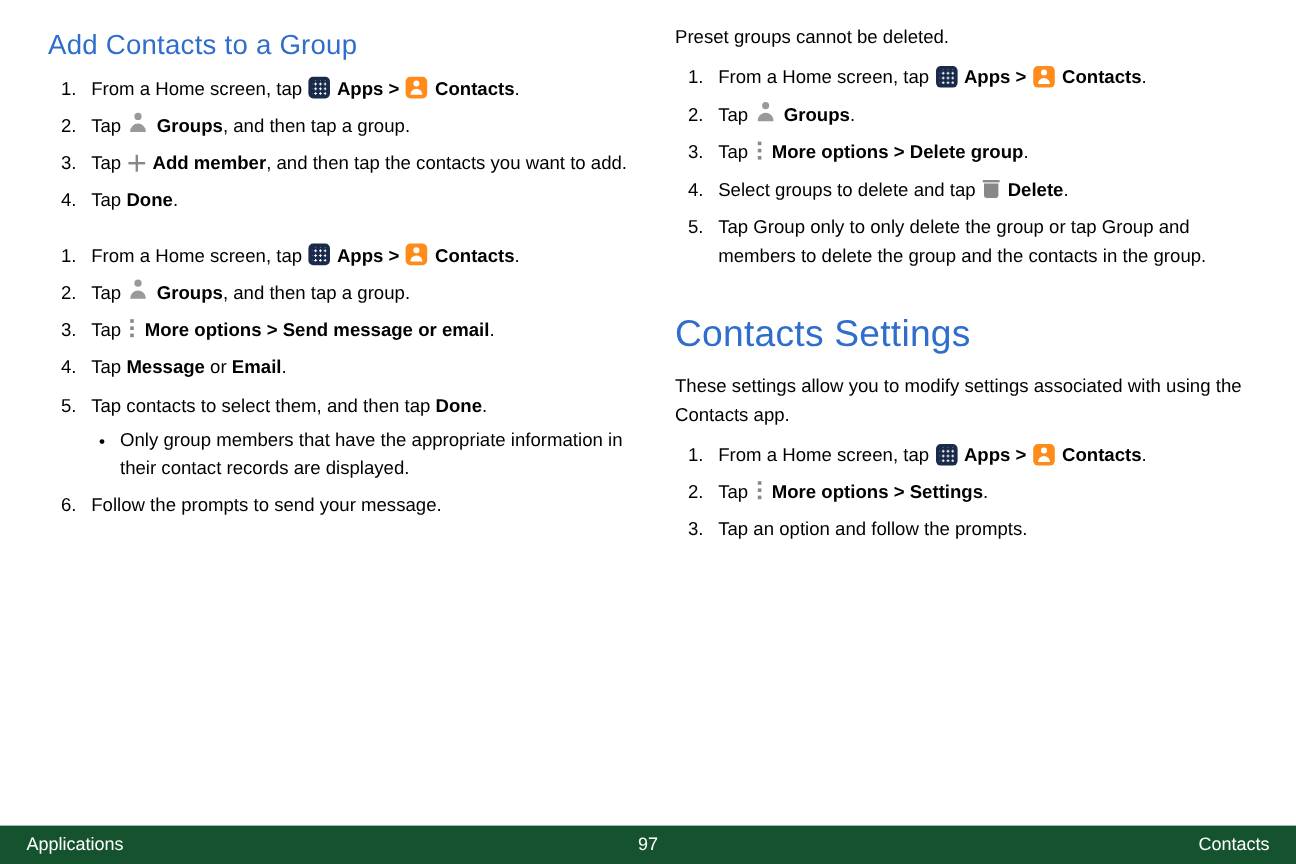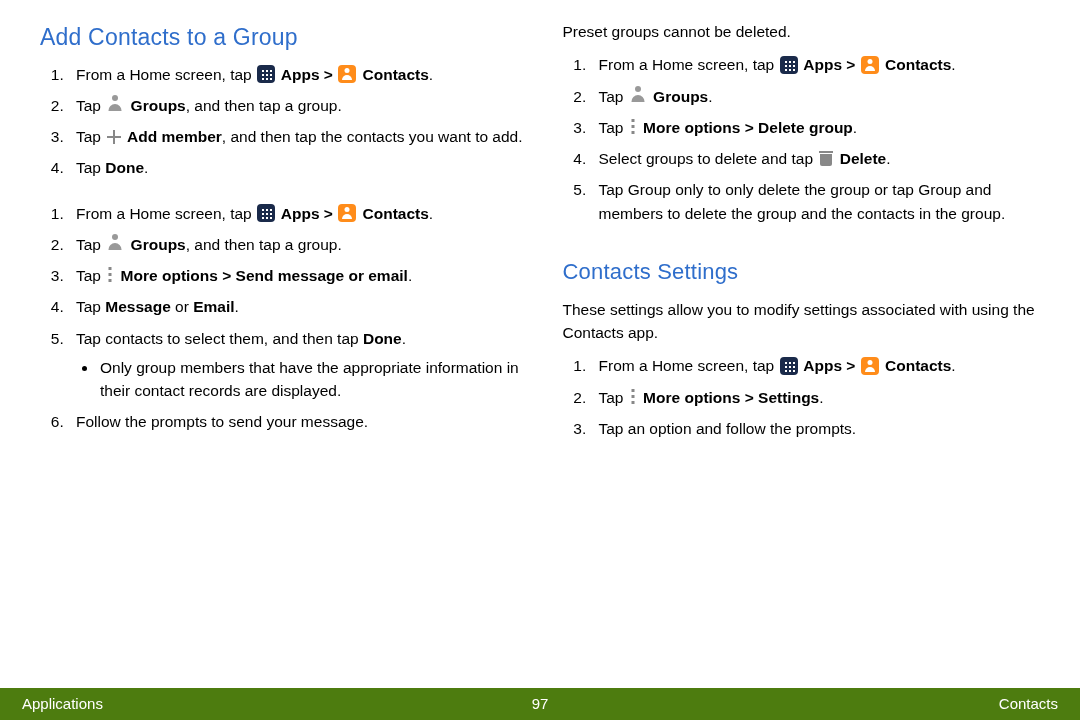--- a/index.html
+++ b/index.html
@@ -1,20 +1,20 @@
 <!DOCTYPE html>
 <html><head>
 <meta charset="utf-8">
 <style>
 * { margin:0; padding:0; box-sizing:border-box; }
 body { font-family:"Helvetica Neue",Helvetica,Arial,sans-serif; font-size:15.5px; line-height:1.5; color:#000; width:1080px; height:720px; position:relative; background:#fff; }
 .page { display:flex; padding:20px 30px 0 40px; gap:35px; height:680px; }
 .col { flex:1; }
 .h2 { color:#2f6ecb; font-size:23px; font-weight:400; margin-bottom:8px; letter-spacing:0.2px; }
-.h1 { color:#2f6ecb; font-size:22px; font-weight:400; margin-top:30px; margin-bottom:10px; letter-spacing:0.2px; }
+.h1 { color:#2f6ecb; font-size:31px; font-weight:400; margin-top:30px; margin-bottom:10px; letter-spacing:0.2px; }
 .intro { margin-bottom:10px; font-size:15.5px; }
 ol { list-style:decimal; padding-left:28px; margin-bottom:22px; }
 ol li { padding-left:8px; margin-bottom:8px; font-size:15.5px; line-height:1.5; }
 ul { list-style:disc; padding-left:22px; margin-top:6px; }
 ul li { padding-left:2px; margin-bottom:6px; }
 .b { font-weight:700; }
 .ic { display:inline-block; vertical-align:middle; width:18px; height:18px; border-radius:4px; position:relative; margin:0 2px 2px 1px; }
 .ic-apps { background:#1a2a4a; }
 .ic-apps::before { content:""; position:absolute; inset:3px; background-image:radial-gradient(circle,#fff 1.1px,transparent 1.1px); background-size:4px 4px; background-position:1px 1px; }
 .ic-contacts { background:#ff8c1a; }
@@ -24,21 +24,21 @@
 .ic-person::before { content:""; position:absolute; left:50%; top:0; transform:translateX(-50%); width:6px; height:6px; border-radius:50%; background:#999;}
 .ic-person::after { content:""; position:absolute; left:50%; bottom:0; transform:translateX(-50%); width:13px; height:7px; border-radius:7px 7px 0 0; background:#999;}
 .ic-plus { background:transparent; width:14px; height:14px; vertical-align:-2px; margin:0 2px; }
 .ic-plus::before { content:""; position:absolute; left:50%; top:0; transform:translateX(-50%); width:2px; height:14px; background:#888;}
 .ic-plus::after { content:""; position:absolute; top:50%; left:0; transform:translateY(-50%); height:2px; width:14px; background:#888;}
 .ic-more { background:transparent; width:6px; height:18px; vertical-align:-3px; margin:0 3px 0 2px;}
 .ic-more::before { content:""; position:absolute; left:50%; top:1px; transform:translateX(-50%); width:3px; height:3px; background:#888; box-shadow:0 6px 0 #888,0 12px 0 #888;}
 .ic-trash { background:transparent; width:14px; height:16px; vertical-align:-2px; margin:0 2px;}
 .ic-trash::before { content:""; position:absolute; left:1px; right:1px; top:4px; bottom:0; background:#888; border-radius:0 0 2px 2px;}
 .ic-trash::after { content:""; position:absolute; left:0; right:0; top:1px; height:2px; background:#888;}
-.footer { position:absolute; left:0; right:0; bottom:0; height:32px; background:#4d7c0f; color:#fff; display:flex; align-items:center; justify-content:space-between; padding:0 22px; font-size:15px; }
+.footer { position:absolute; left:0; right:0; bottom:0; height:32px; background:#14532d; color:#fff; display:flex; align-items:center; justify-content:space-between; padding:0 22px; font-size:15px; }
 .footer .c { position:absolute; left:50%; transform:translateX(-50%); }
 </style>
 </head>
 <body>
 
 <div class="page">
   <div class="col">
 
     <div>
       <div class="h2">Add Contacts to a Group</div>

